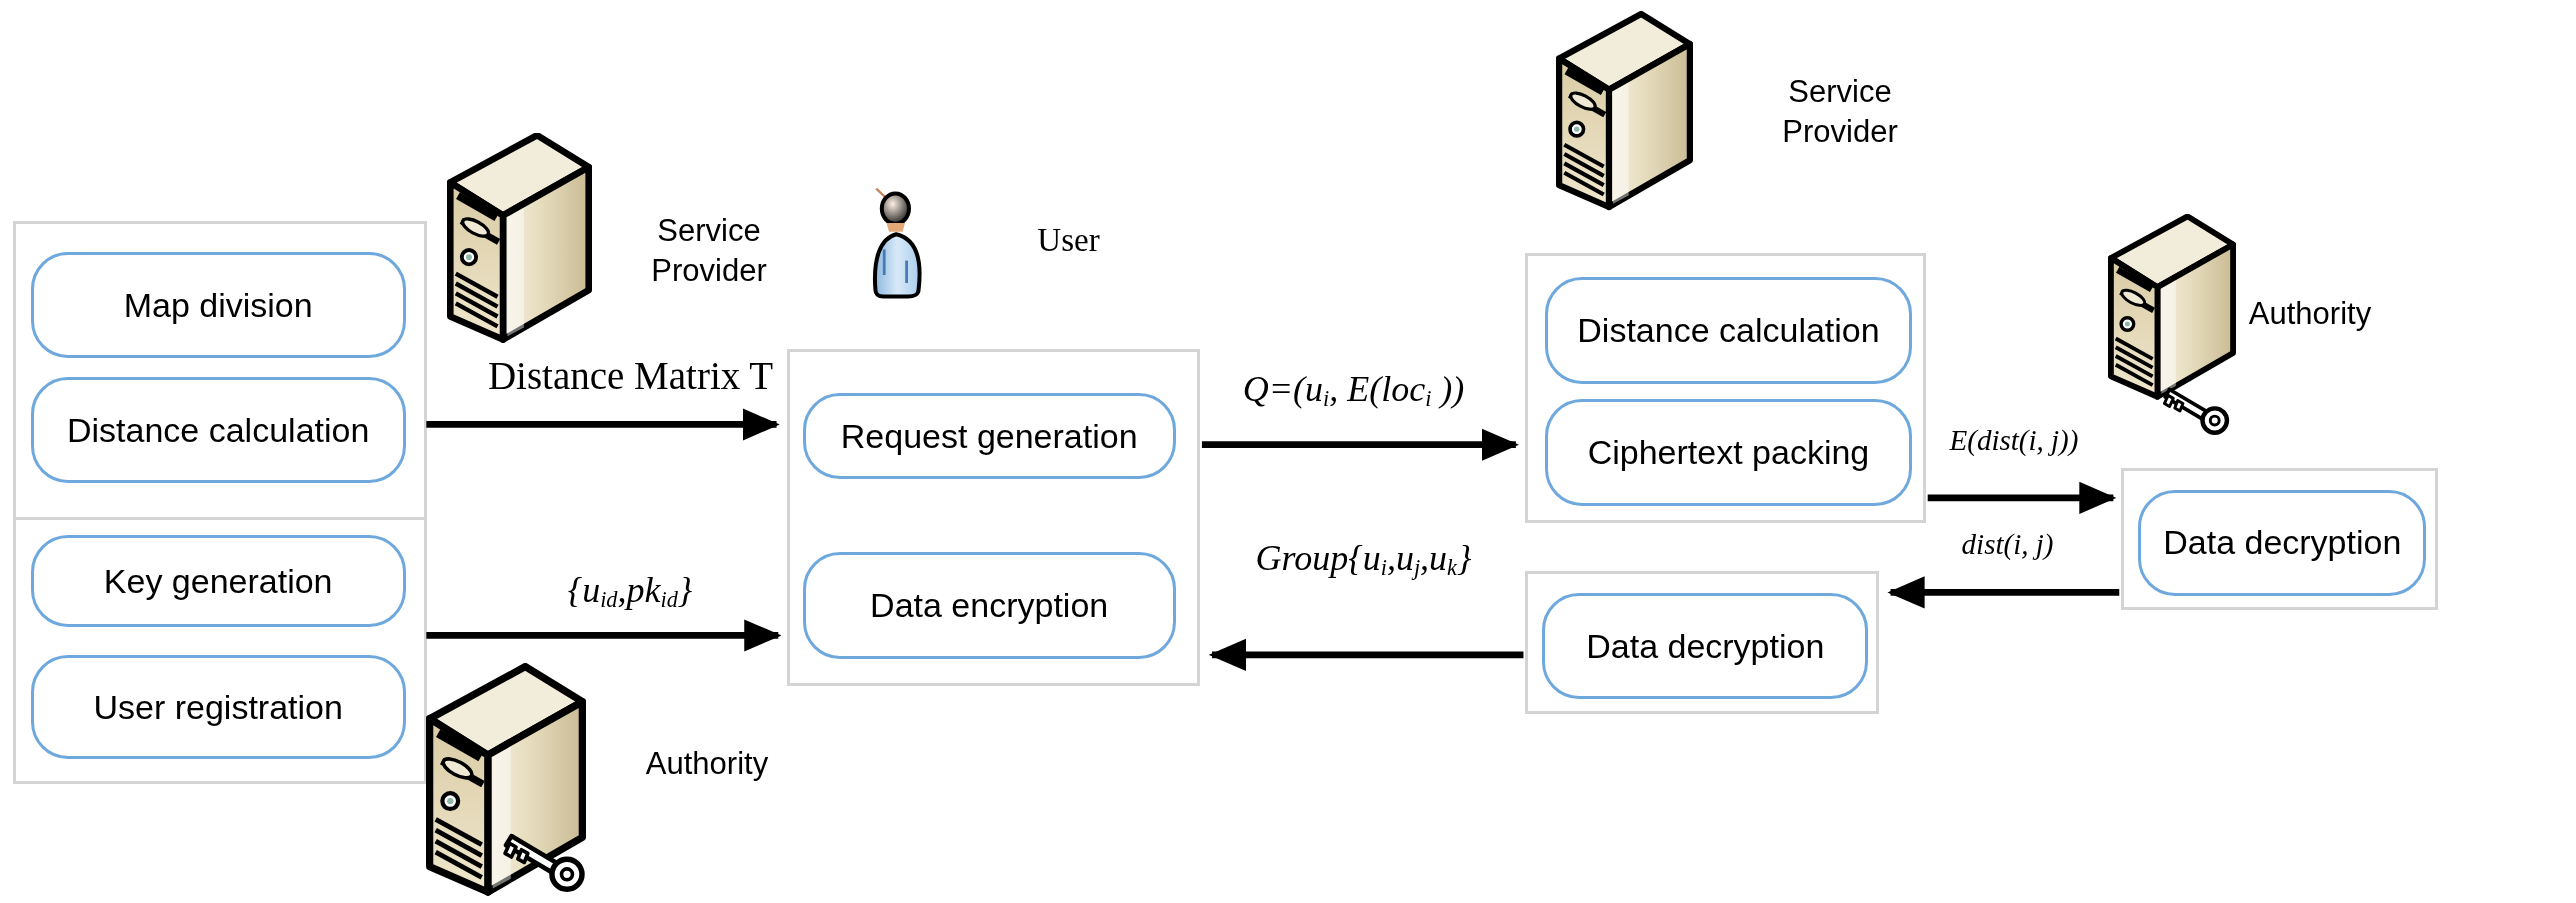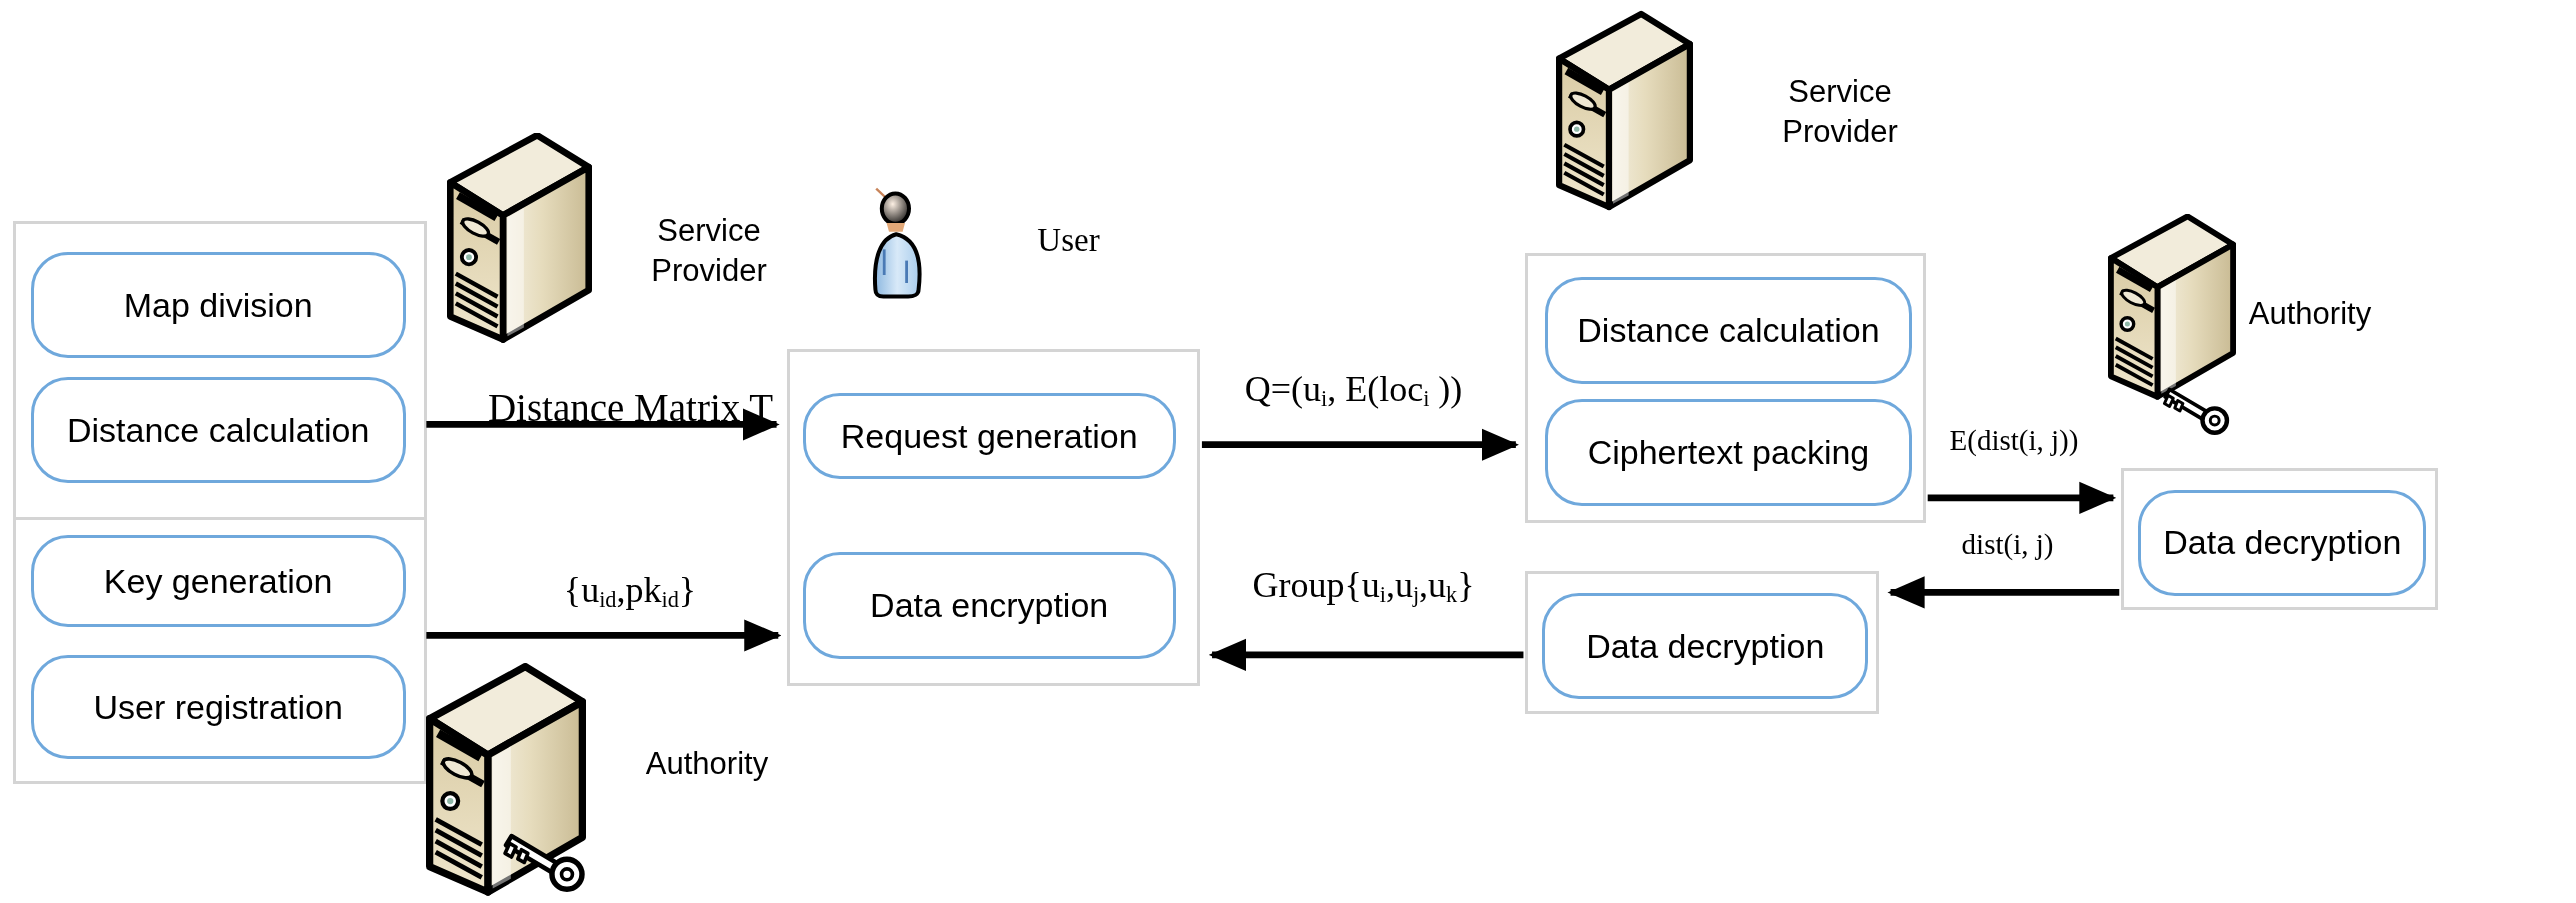--- a/index.html
+++ b/index.html
@@ -17,24 +17,24 @@
   }
   .actor-label{
     position:absolute;font-family:Liberation Sans, sans-serif;font-size:31px;
     text-align:center;line-height:1.28;
   }
   .sans-label{
     position:absolute;font-family:Liberation Serif, serif;font-size:33px;text-align:center;
   }
   .flow-label{
     position:absolute;font-family:"Liberation Serif",serif;font-size:39px;
-    text-align:center;white-space:nowrap;margin-top:32px;
+    text-align:center;white-space:nowrap;
   }
   .mlabel{
-    position:absolute;font-family:"Liberation Serif",serif;font-size:36px;
+    position:absolute;font-family:"Liberation Serif",serif;font-style:italic;font-size:36px;
     text-align:center;white-space:nowrap;
   }
   .mlabel.small{font-size:29px;}
   .mlabel .sub{font-size:0.62em;vertical-align:-0.22em;}
   .icon{position:absolute;}
   svg.arrows{position:absolute;left:0;top:0;}
 </style>
 </head>
 <body>
 
@@ -194,21 +194,21 @@
   <div class="actor-label" style="left:2217px;top:294px;width:186px">Authority</div>
 
   <div class="actor-label" style="left:614px;top:744px;width:186px">Authority</div>
 
   <div class="flow-label" style="left:470px;top:353px;width:321px">Distance Matrix T</div>
 
   <div class="mlabel" style="left:1210px;top:368px;width:287px">
     <span>Q=(u</span><span class="sub">i</span><span>, E(loc</span><span class="sub">i</span><span> ))</span>
   </div>
 
-  <div class="mlabel" style="left:1220px;top:564px;width:287px">
+  <div class="mlabel" style="left:1220px;top:537px;width:287px">
     <span>Group{u</span><span class="sub">i</span><span>,u</span><span class="sub">j</span><span>,u</span><span class="sub">k</span><span>}</span>
   </div>
 
   <div class="mlabel" style="left:512px;top:569px;width:236px">
     <span>{u</span><span class="sub">id</span><span>,pk</span><span class="sub">id</span><span>}</span>
   </div>
 
   <div class="mlabel small" style="left:1921px;top:424px;width:186px">E(dist(i, j))</div>
 
   <div class="mlabel small" style="left:1923px;top:528px;width:169px">dist(i, j)</div>

